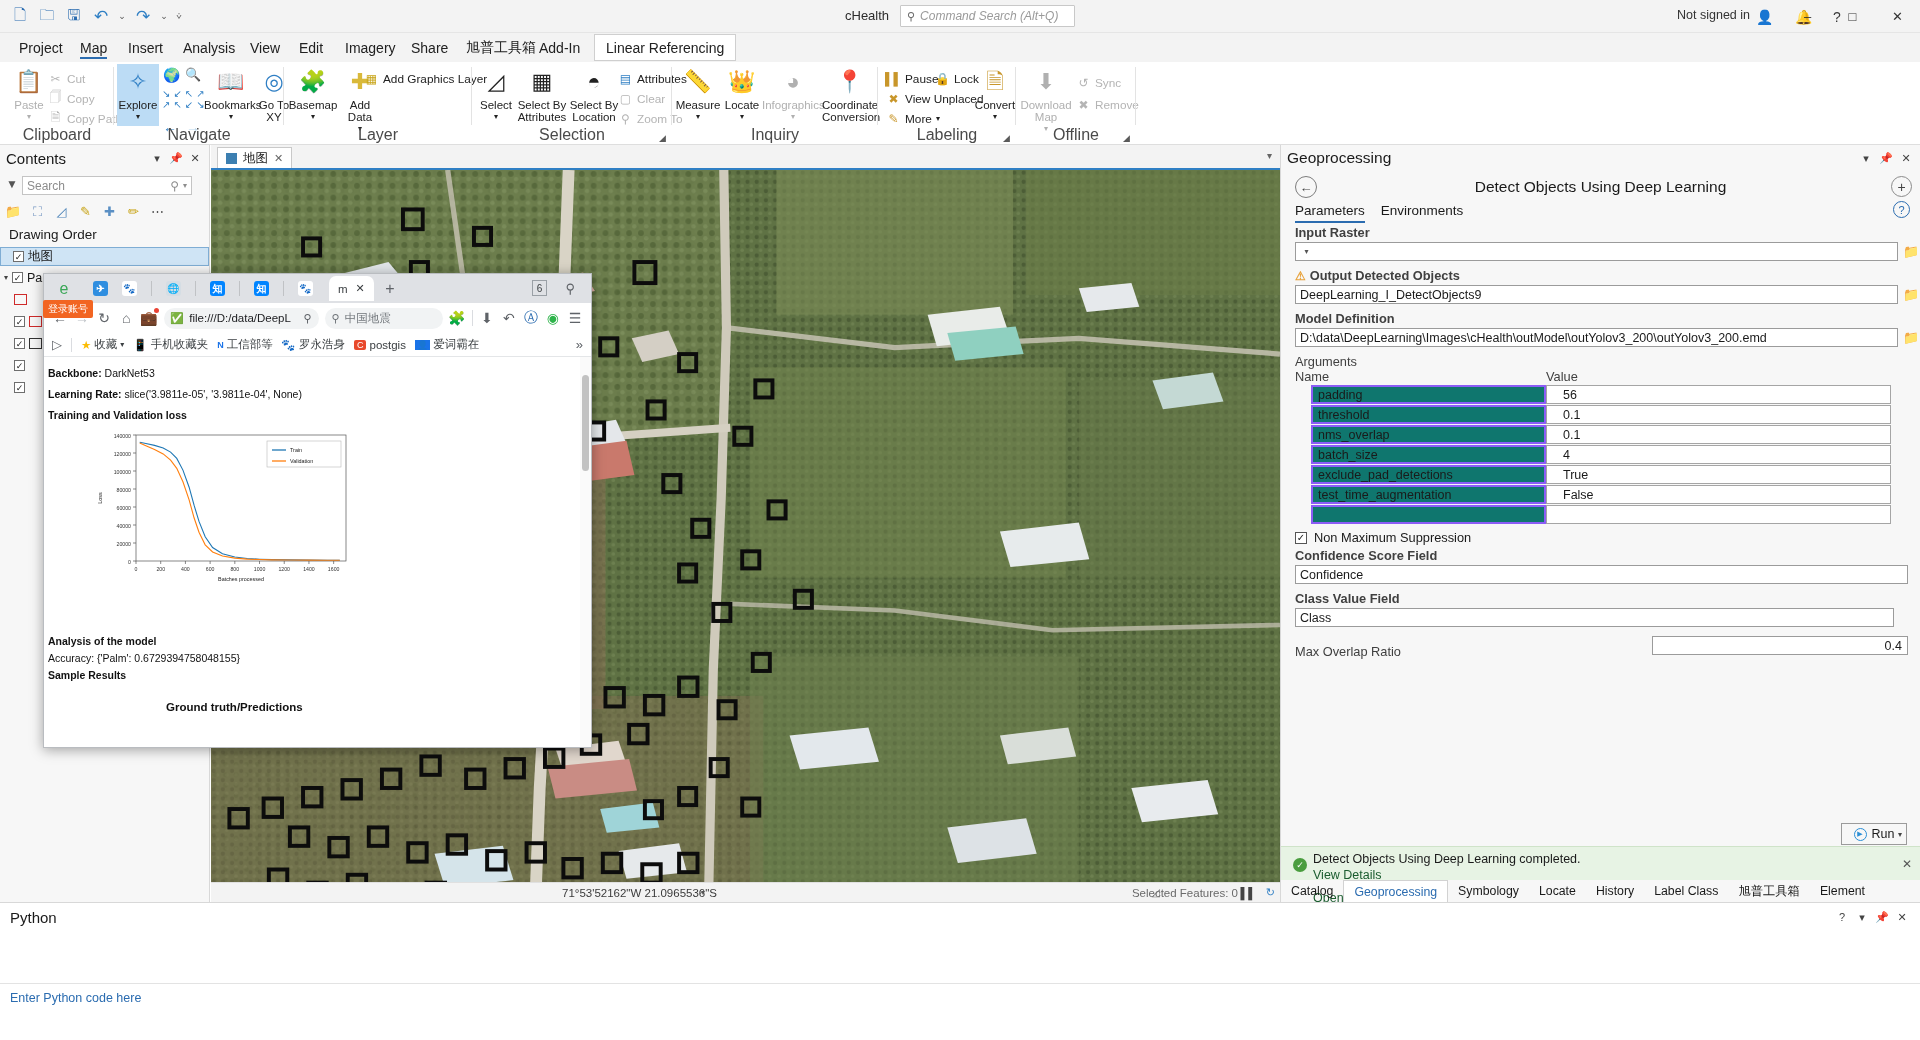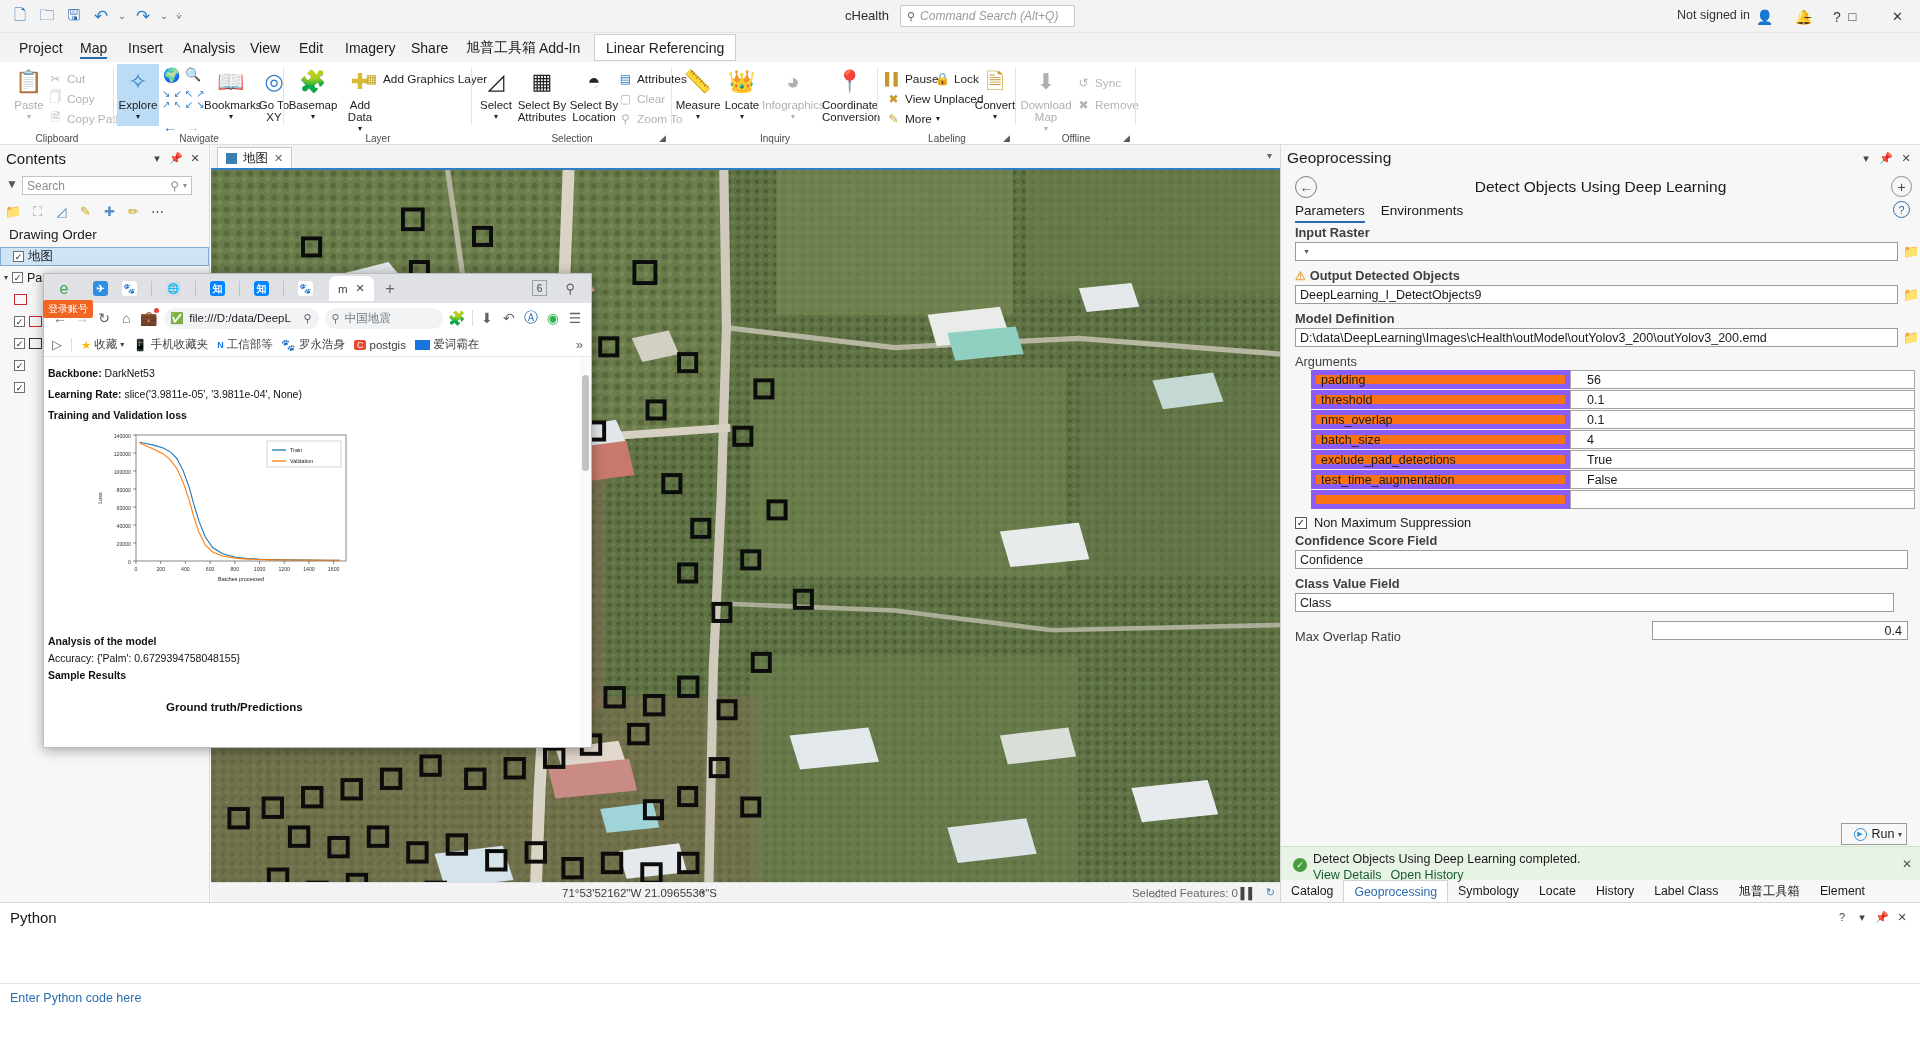--- a/index.html
+++ b/index.html
@@ -25,21 +25,21 @@
   .wbtn { position:absolute; top:0; width:45px; height:32px; display:flex; align-items:center; justify-content:center; font-size:13px; color:#333; }
   
   #ribtabs { position:absolute; left:0; top:33px; width:1920px; height:29px; background:#f3f3f3; }
   .rtab { position:absolute; top:0; height:29px; padding:0 11px; display:flex; align-items:center; font-size:14px; color:#212121; white-space:nowrap; }
   .rtab.active { font-weight:400; }
   .rtab.active .tul { position:absolute; left:11px; right:11px; bottom:3px; height:2px; background:#2b6cb0; }
   .rtab.boxed { border:1px solid #cfcfcf; background:#ffffff; height:27px; top:1px; }
   
   #ribbon { position:absolute; left:0; top:62px; width:1920px; height:83px; background:#ffffff; border-bottom:1px solid #dedede; }
   .grp { position:absolute; top:0; height:83px; }
-  .grp .gname { position:absolute; bottom:1px; width:100%; text-align:center; font-size:10px; color:#4a4a4a; }
+  .grp .gname { position:absolute; bottom:1px; width:100%; text-align:center; font-size:16px; color:#4a4a4a; }
   .grp .gdiv { position:absolute; right:0; top:5px; bottom:20px; width:1px; background:#e3e3e3; }
   .bigbtn { position:absolute; top:3px; width:54px; text-align:center; font-size:11.5px; color:#222; line-height:12px; }
   .bigbtn .ic { height:34px; display:flex; align-items:center; justify-content:center; font-size:22px; }
   .bigbtn.dis { color:#b0b0b0; }
   .smbtn { position:absolute; font-size:11.8px; color:#222; display:flex; align-items:center; gap:4px; white-space:nowrap; }
   .smbtn.dis { color:#b4b4b4; }
   .smbtn .si { width:15px; height:15px; display:flex; align-items:center; justify-content:center; font-size:12px; }
   .gdlg { position:absolute; bottom:2px; right:4px; width:11px; height:11px; font-size:9px; color:#5a5a5a; display:flex; align-items:center; justify-content:center;}
   
   #contents { position:absolute; left:0; top:145px; width:210px; bottom:138px; background:#f7f7f7; border-right:1px solid #d8d8d8; }
@@ -99,35 +99,35 @@
   #gp-help { position:absolute; right:10px; top:56px; width:17px; height:17px; border:1px solid #2b6cb0; border-radius:50%; color:#2b6cb0; font-size:11px; display:flex; align-items:center; justify-content:center; }
   #gp-body { position:absolute; left:0; top:80px; right:0; bottom:82px; overflow:hidden; }
   .glabel { font-size:12.8px; color:#404040; margin:0 0 2px 14px; display:flex; align-items:center; gap:4px;font-weight:bold; }
   .gfield { margin:0 0 7px 14px; display:flex; align-items:center; gap:5px; }
   .ginput { flex:1; height:19px; border:1px solid #9b9b9b; background:#fff; display:flex; align-items:center; padding:0 4px; font-size:12.5px; color:#1a1a1a; }
   .gcaret { width:13px; text-align:center; font-size:8px; color:#555; }
   .gfolder { width:17px; text-align:center; font-size:13px; color:#d9a919; }
   .warn { color:#e8a33d; font-size:12px; }
   #argtable { margin:1px 0 0 14px; }
   .argrow { display:flex; gap:0; margin-bottom:1px; }
-  .argname { width:259px; height:19px; margin-left:16px; border:5px solid #8b5cf6; background:#f97316; display:flex; align-items:center; padding:0 5px; font-size:12.5px; color:#1a1a1a; }
+  .argname { width:235px; height:19px; margin-left:16px; border:2px solid #8b5cf6; background:#0f766e; display:flex; align-items:center; padding:0 5px; font-size:12.5px; color:#1a1a1a; }
   .argval { width:345px; height:19px; border:1px solid #a5a5a5; background:#fff; display:flex; align-items:center; padding:0 16px; font-size:12.5px; color:#1a1a1a; }
   .arghdr { display:flex; font-size:12.8px; color:#404040; }
   #nms { margin:6px 0 3px 14px; display:flex; align-items:center; gap:7px; font-size:12.8px; color:#1a1a1a; }
   #nms .ck { width:12px; height:12px; border:1px solid #555; background:#fff; display:flex; align-items:center; justify-content:center; font-size:10px; color:#1a1a1a; }
   .morlabel { font-size:12.8px; color:#404040; margin:6px 0 0 14px; }
   #morbox { position:absolute; right:12px; width:256px; height:19px; border:1px solid #9b9b9b; background:#fff; display:flex; align-items:center; justify-content:flex-end; padding:0 5px; font-size:12.5px; color:#1a1a1a; }
   #gp-run { position:absolute; right:13px; bottom:57px; width:66px; height:22px; border:1px solid #9b9b9b; background:#f7f7f7; display:flex; align-items:center; justify-content:center; gap:5px; font-size:12.5px; }
   #gp-run .play { width:13px; height:13px; border-radius:50%; border:1.4px solid #2b8fd6; color:#2b8fd6; font-size:7px; display:flex; align-items:center; justify-content:center; }
   #gp-run-caret { position:absolute; right:4px; font-size:8px; color:#444; }
   #gp-msg { position:absolute; left:0; right:0; bottom:22px; height:34px; background:#e7f3e4; border-top:1px solid #cfe3c9; display:flex; align-items:flex-start; padding:4px 8px; }
   #gp-msg .ok { width:14px; height:14px; border-radius:50%; background:#4a9d3f; color:#fff; font-size:9px; display:flex; align-items:center; justify-content:center; margin:7px 6px 0 4px; }
   #gp-msg .txt { flex:1; }
   #gp-msg .t1 { font-size:12.5px; color:#1a1a1a; }
-  #gp-msg .lnks { font-size:12.5px; color:#1a5c2e; margin-top:2px; display:flex; gap:9px; }
+  #gp-msg .lnks { font-size:12.5px; color:#1a5c2e; margin-top:2px; display:flex; gap:9px;flex-direction:column; }
   #gp-msg .x { font-size:12px; color:#555; margin-top:6px; }
   #gp-dock { position:absolute; left:0; right:0; bottom:0; height:22px; display:flex; align-items:center; gap:0; font-size:12.3px; }
   .dtab { padding:0 10px; height:22px; display:flex; align-items:center; color:#1a1a1a; }
   .dtab.active { background:#fff; border:1px solid #d2d2d2; border-bottom:none; color:#2b6cb0; }
   
   #python { position:absolute; left:0; right:0; bottom:0; height:138px; background:#fff; border-top:1px solid #d8d8d8; }
   #python .ph { height:28px; display:flex; align-items:center; padding:0 10px; }
   #python .ph .ttl { font-size:15px; flex:1; color:#1a1a1a; }
   #python .ph .hb { width:16px; height:16px; display:flex; align-items:center; justify-content:center; font-size:11px; color:#444; margin-left:4px; }
   #pyprompt { position:absolute; left:10px; top:88px; font-size:12.5px; color:#2b6cb0; }
@@ -894,20 +894,24 @@
         <span>Model Definition</span>
       </div>
     <div class="gfield">
       <div class="ginput">
           <span style="flex:1;overflow:hidden;white-space:nowrap">D:\data\DeepLearning\Images\cHealth\outModel\outYolov3_200\outYolov3_200.emd</span>
         </div>
       <div class="gfolder">📁</div>
     </div>
 
     <div style="margin-left:14px;font-size:12.8px;color:#404040">Arguments</div>
+    <div class="arghdr" style="margin-left:14px">
+      <span style="width:251px">Name</span>
+      <span>Value</span>
+    </div>
     <div id="argtable">
         <div class="argrow">
           <div class="argname">padding</div>
           <div class="argval">56</div>
         </div>
         <div class="argrow">
           <div class="argname">threshold</div>
           <div class="argval">0.1</div>
         </div>
         <div class="argrow">

